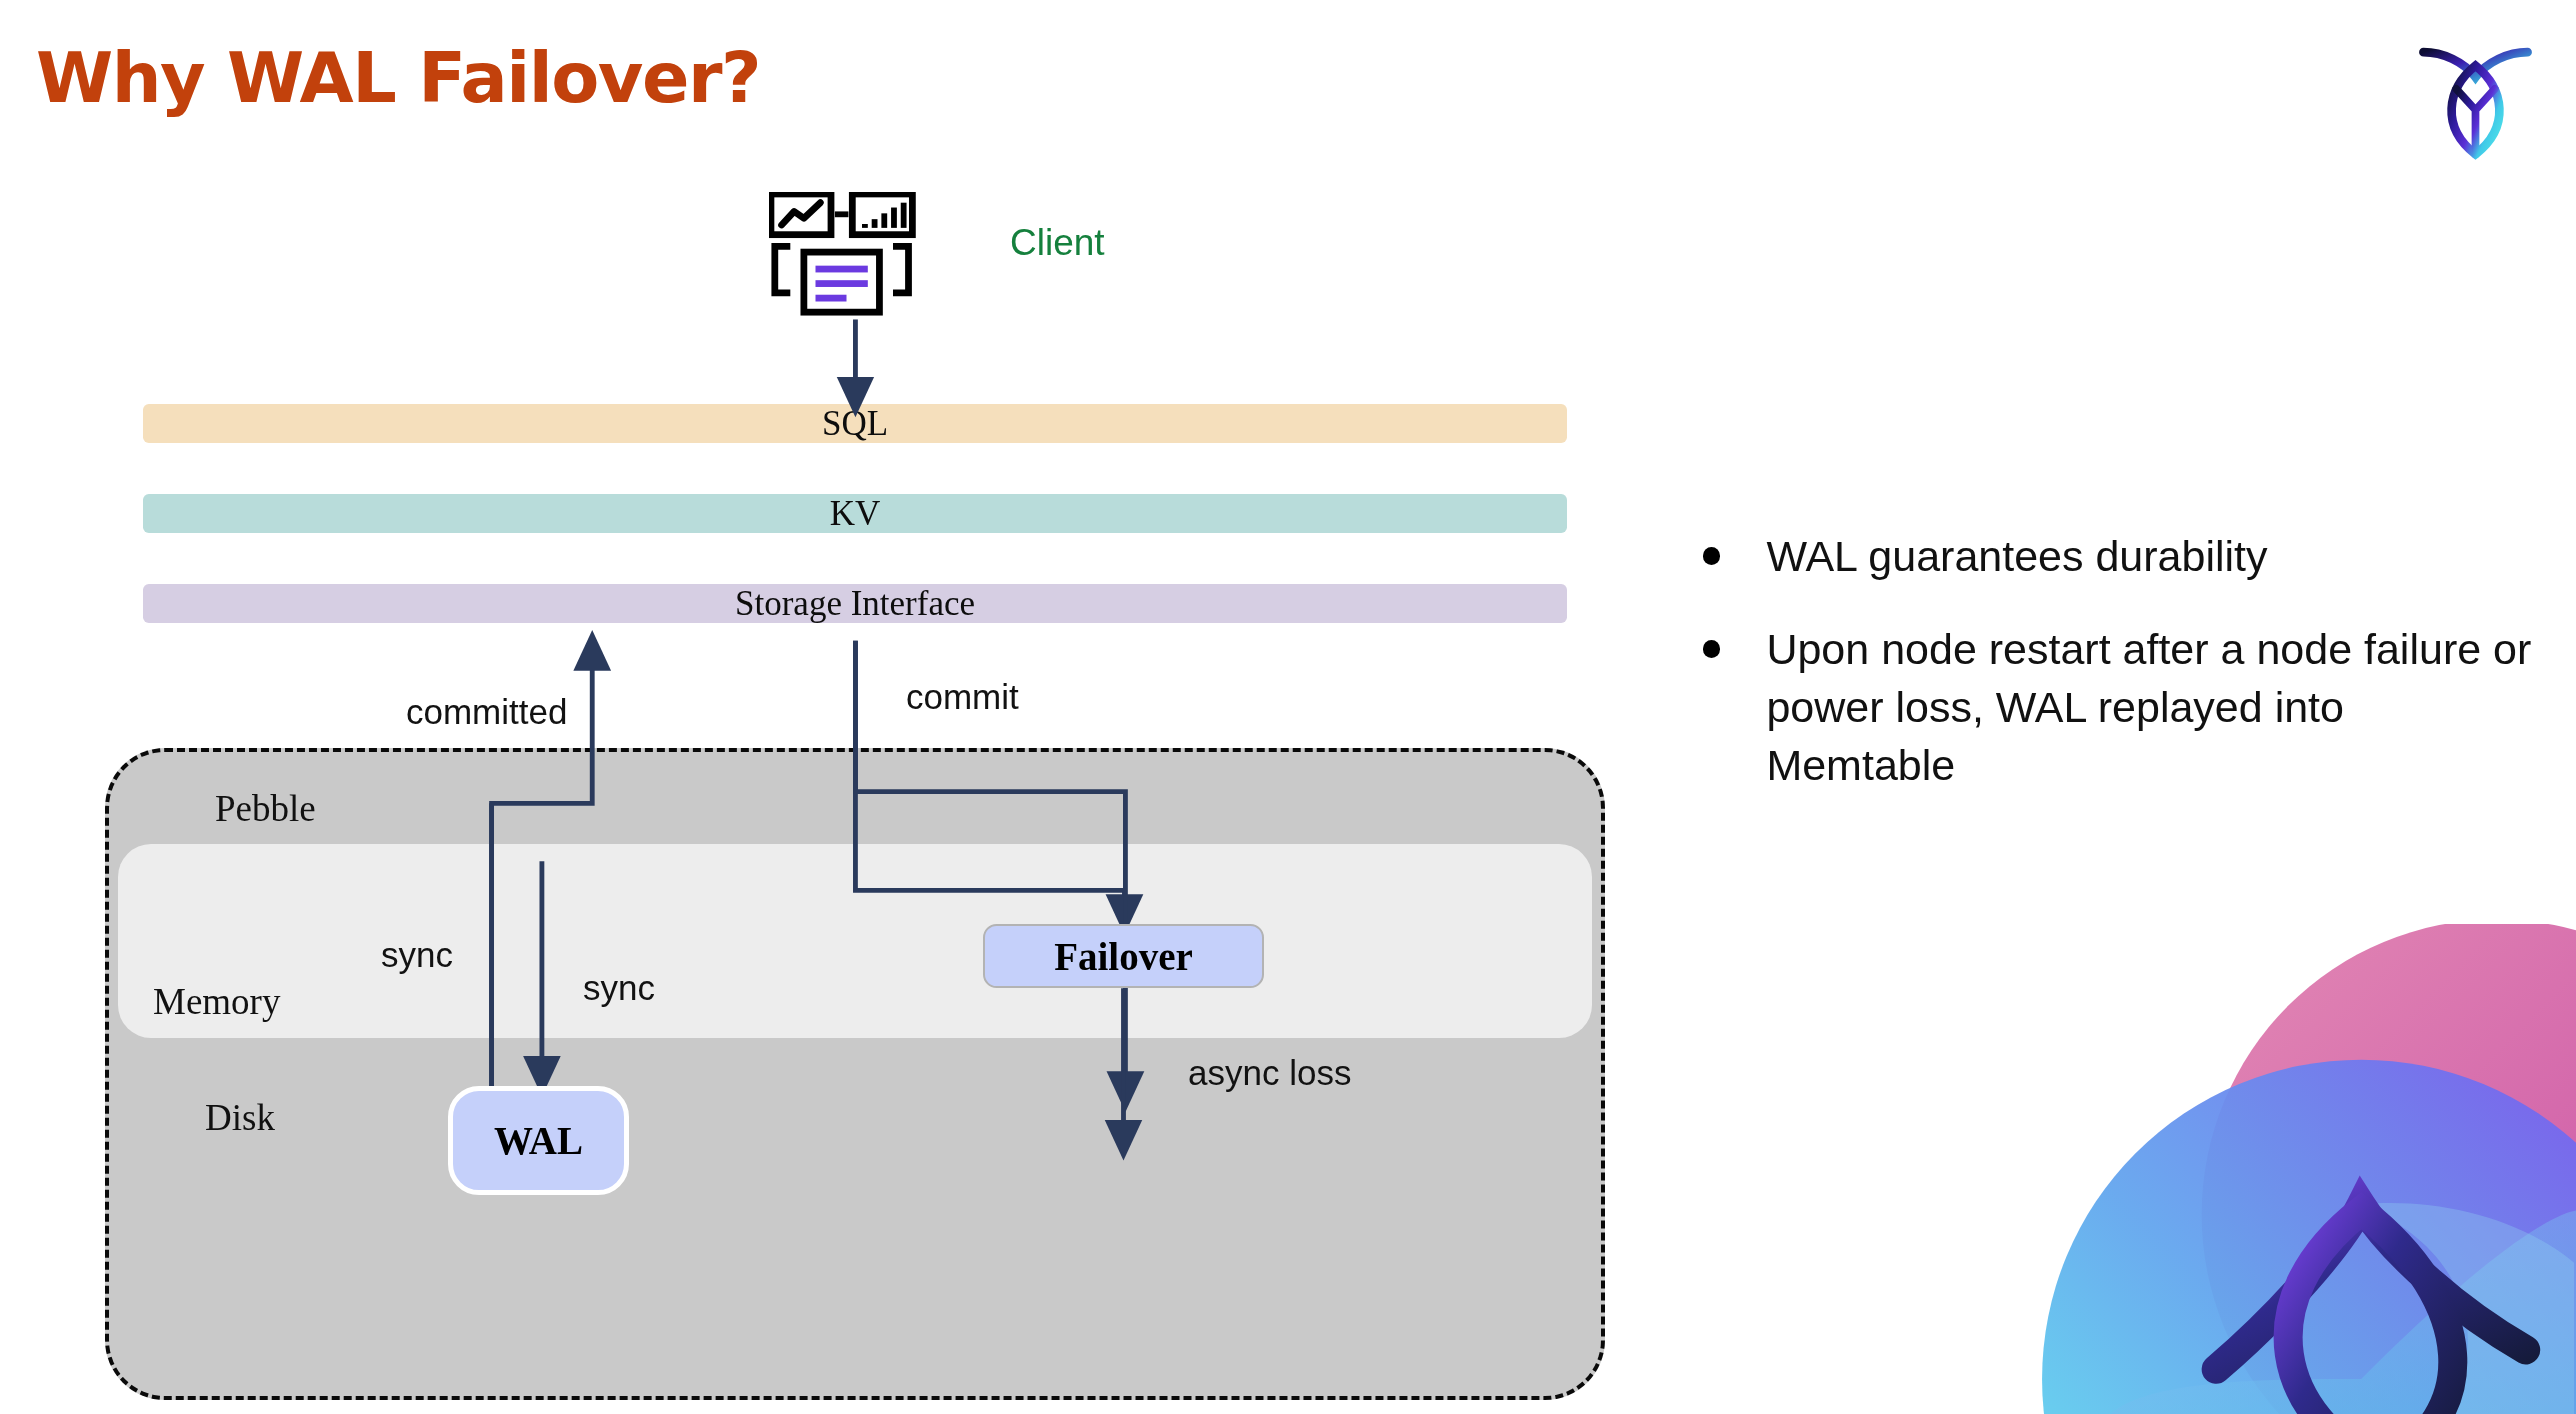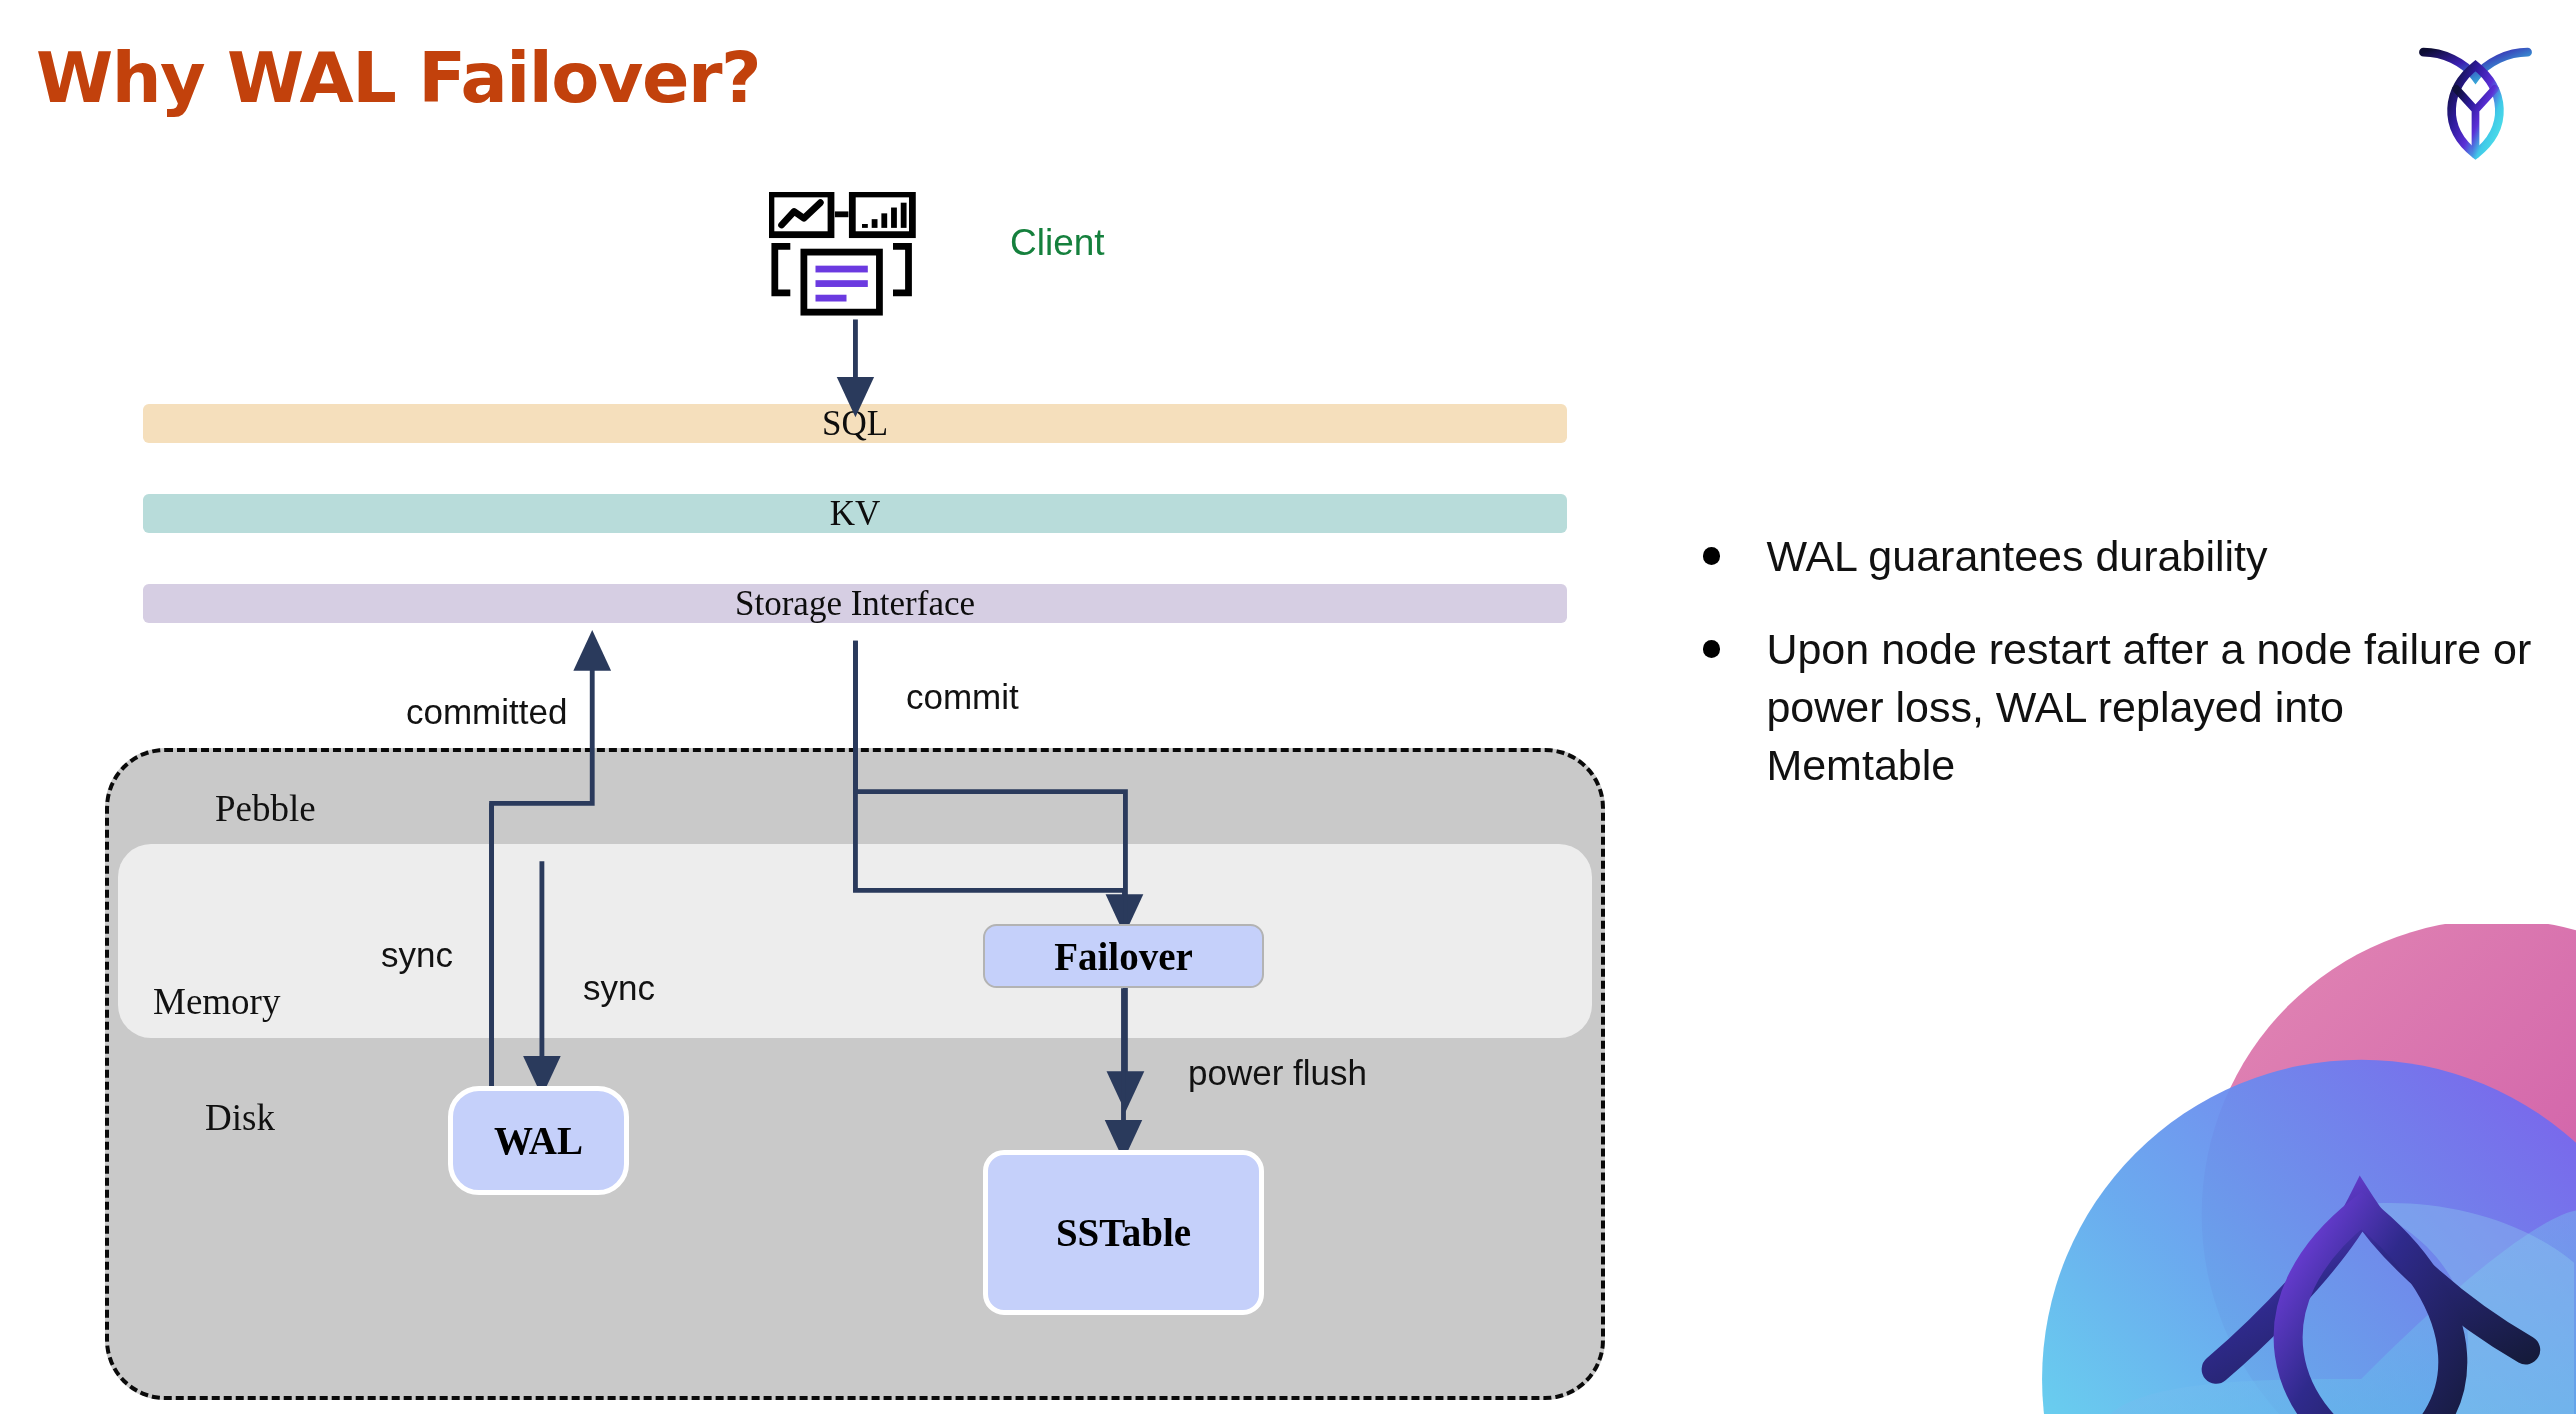--- a/index.html
+++ b/index.html
@@ -353,27 +353,26 @@
       <path d="M1161 1021 L1161 1178"></path>
     </g>
 
     <g fill="none" stroke="#2a3a5c" stroke-width="5">
       <path d="M508 1130 L508 830"></path>
     </g>
   </svg>
 
   <div class="node-box node-memtable">Failover</div>
   <div class="node-box node-wal">WAL</div>
-  <div class="node-box node-sstable">SSTable</div>
 
   <div class="edge-label lbl-committed">committed</div>
   <div class="edge-label lbl-commit">commit</div>
   <div class="edge-label lbl-sync-left">sync</div>
   <div class="edge-label lbl-sync-right">sync</div>
-  <div class="edge-label lbl-asyncflush">power flush</div>
+  <div class="edge-label lbl-asyncflush">async loss</div>
 
   <div class="bullet-list">
     <div class="bullet-item">
       <span class="bullet-dot"></span>
       <span class="bullet-text">WAL guarantees durability</span>
     </div>
     <div class="bullet-item">
       <span class="bullet-dot"></span>
       <span class="bullet-text">Upon node restart after a node failure or power loss, WAL replayed into Memtable</span>
     </div>

